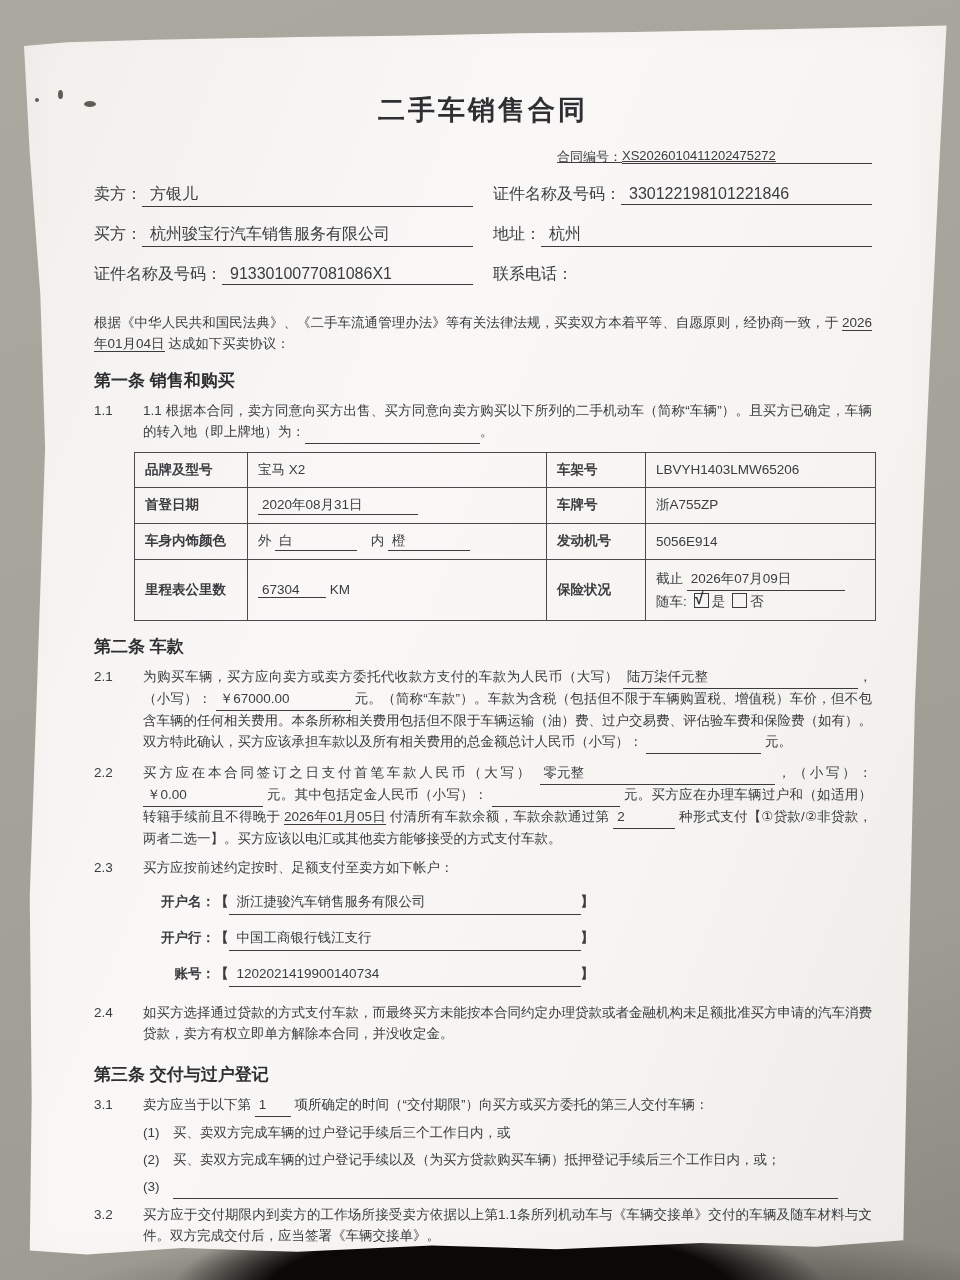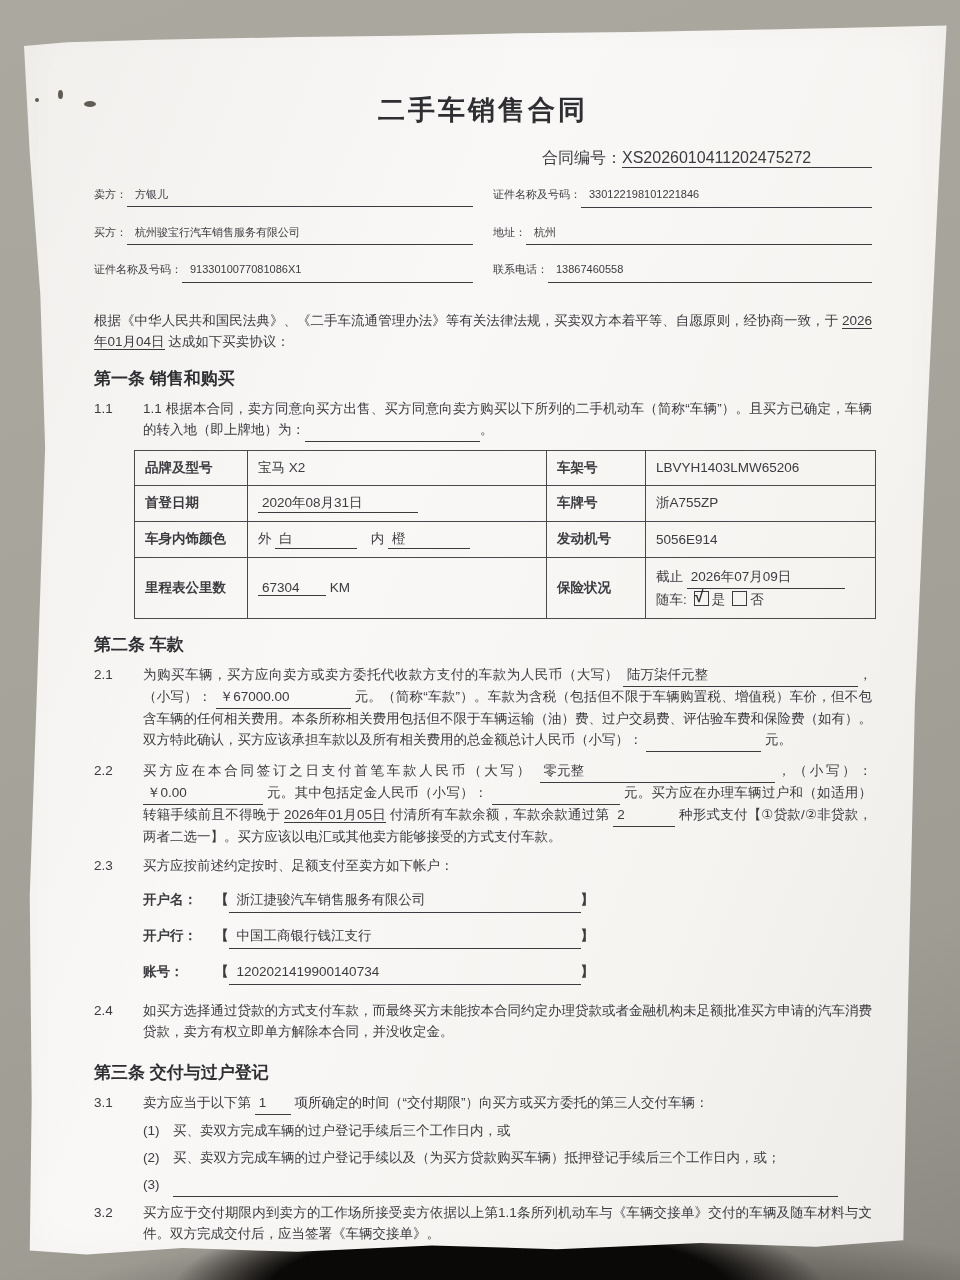--- a/index.html
+++ b/index.html
@@ -15,44 +15,44 @@
   
   .paper{position:absolute;inset:0;box-sizing:border-box;
     padding:92px 88px 40px 94px;
     background:linear-gradient(112deg,#f1efec 0%,#f9f8f6 38%,#f6f4f1 70%,#eceae7 100%);
     box-shadow:inset 0 0 60px rgba(60,55,50,.08);
     clip-path:polygon(2.5% 3.6%,7% 3.3%,16% 3.1%,31% 2.9%,42% 2.8%,54% 2.6%,66% 2.5%,80% 2.3%,92% 2.1%,98.6% 2%,
       97.9% 12%,96.7% 31%,95.3% 55%,94.6% 78%,94.1% 96.9%,
       85% 97.4%,73% 97.1%,58% 97.6%,45% 97.3%,31% 97.8%,19% 97.5%,9% 98%,3.1% 97.7%,
       3.3% 86%,3.1% 70%,3.8% 55%,4.7% 35%,4.2% 23%,3.1% 12%);}
   .title{text-align:center;font-size:27px;font-weight:bold;color:#2e2e33;letter-spacing:3px;}
-  .cno-line{display:flex;justify-content:flex-end;align-items:center;margin-top:20px;font-size:16px;}
+  .cno-line{display:flex;justify-content:flex-end;align-items:flex-start;margin-top:20px;font-size:13px;text-decoration:underline;}
   .cno-line .val{min-width:250px;}
   .uline{border-bottom:1.6px solid #3b3b40;}
   .uline.blk{display:inline-block;padding:0 6px 0 4px;}
   .uline:empty::after{content:"\00a0";}
   .fields{margin-top:18px;}
-  .frow{display:flex;gap:20px;margin-bottom:17px;font-size:11px;align-items:baseline;justify-content:space-between;}
+  .frow{display:flex;gap:20px;margin-bottom:17px;font-size:16px;align-items:baseline;justify-content:space-between;}
   .field{display:flex;flex:1;align-items:baseline;}
   .field .lab{white-space:nowrap;}
   .field .val{flex:1;border-bottom:1.6px solid #3b3b40;padding:0 4px 1px 8px;min-height:18px;}
   .para{font-size:13.5px;line-height:1.55;margin-top:28px;text-align:justify;}
   .h1{font-size:17px;font-weight:bold;color:#2e2e33;margin:14px 0 8px 0;}
   .clause{display:flex;margin-top:9px;font-size:13.5px;line-height:1.55;gap:11px;}
   .clause .no{width:38px;flex:none;}
   .clause .body{flex:1;text-align:justify;}
   .subitem{display:flex;margin-top:6px;}
   .subitem .sno{width:30px;flex:none;}
   table.veh{border-collapse:collapse;margin:8px 6px 14px 40px;width:742px;font-size:13.5px;border-radius:31px;}
   table.veh td{border:1.6px solid #4a4a4e;padding:8px 10px;vertical-align:middle;}
   td.k{font-weight:bold;width:92px;line-height:1.35;}
   td.v1{width:278px;}
   td.k2{width:78px;}
   .bank-row{display:flex;align-items:baseline;margin-top:13px;}
-  .bank-row .blab{width:72px;text-align:left;white-space:nowrap;flex:none;}
+  .bank-row .blab{width:72px;text-align:right;white-space:nowrap;flex:none;}
   .bank-row .bval{min-width:340px;border-bottom:1.6px solid #3b3b40;padding:0 4px 1px 8px;}
   .bk{font-weight:bold;}
   .tickbox{display:inline-block;width:13px;height:13px;border:1.6px solid #3b3b40;
     margin:0 3px -2px 7px;position:relative;background:transparent;}
   .tick{position:absolute;left:0;top:-8px;font-size:16px;font-weight:bold;color:#2e2e33;}
   .ins-line{line-height:1.6;}
 </style>
 </head>
 <body>
 
@@ -89,21 +89,20 @@
           <span class="val">杭州</span>
         </div>
       </div>
       <div class="frow">
         <div class="field">
           <span class="lab">证件名称及号码：</span>
           <span class="val">9133010077081086X1</span>
         </div>
         <div class="field">
           <span class="lab">联系电话：</span>
-          <span class="val">13867460558</span>
         </div>
       </div>
     </div>
 
     <div class="para"><span>根据《中华人民共和国民法典》、《二手车流通管理办法》等有关法律法规，买卖双方本着平等、自愿原则，经协商一致，于 </span><span class="uline">2026年01月04日</span><span> 达成如下买卖协议：</span></div>
 
     <div class="h1">第一条 销售和购买</div>
 
     <div class="clause">
       <span class="no">1.1</span>

